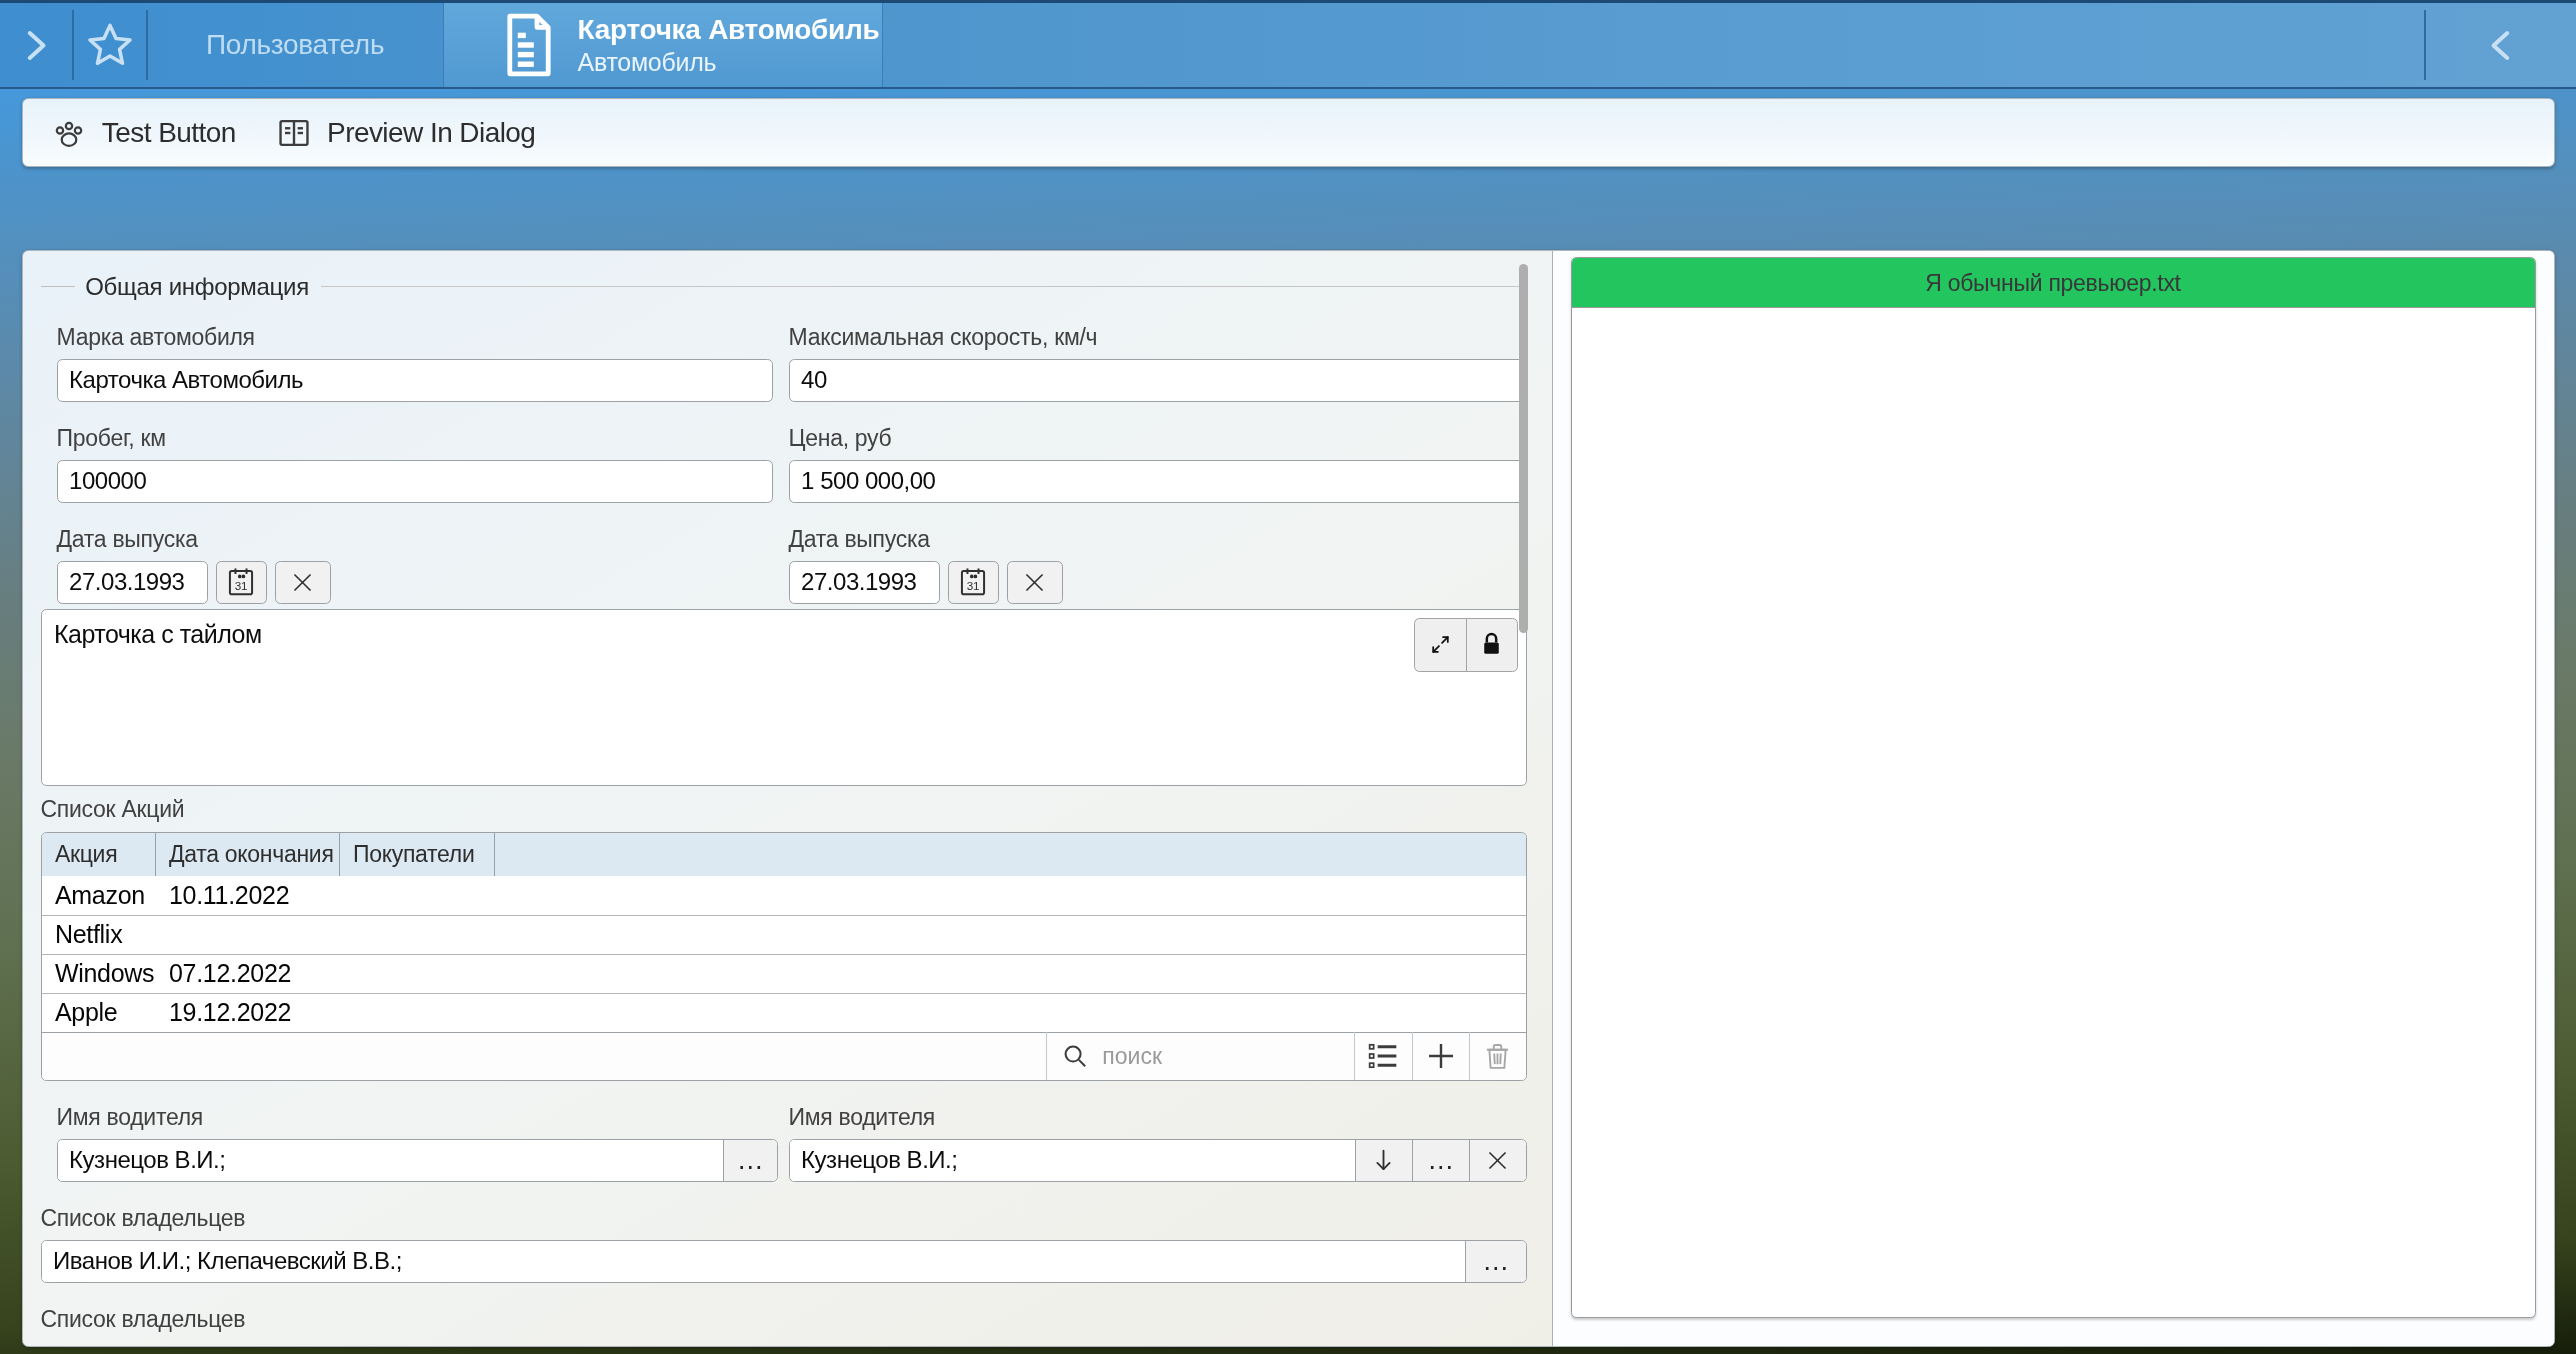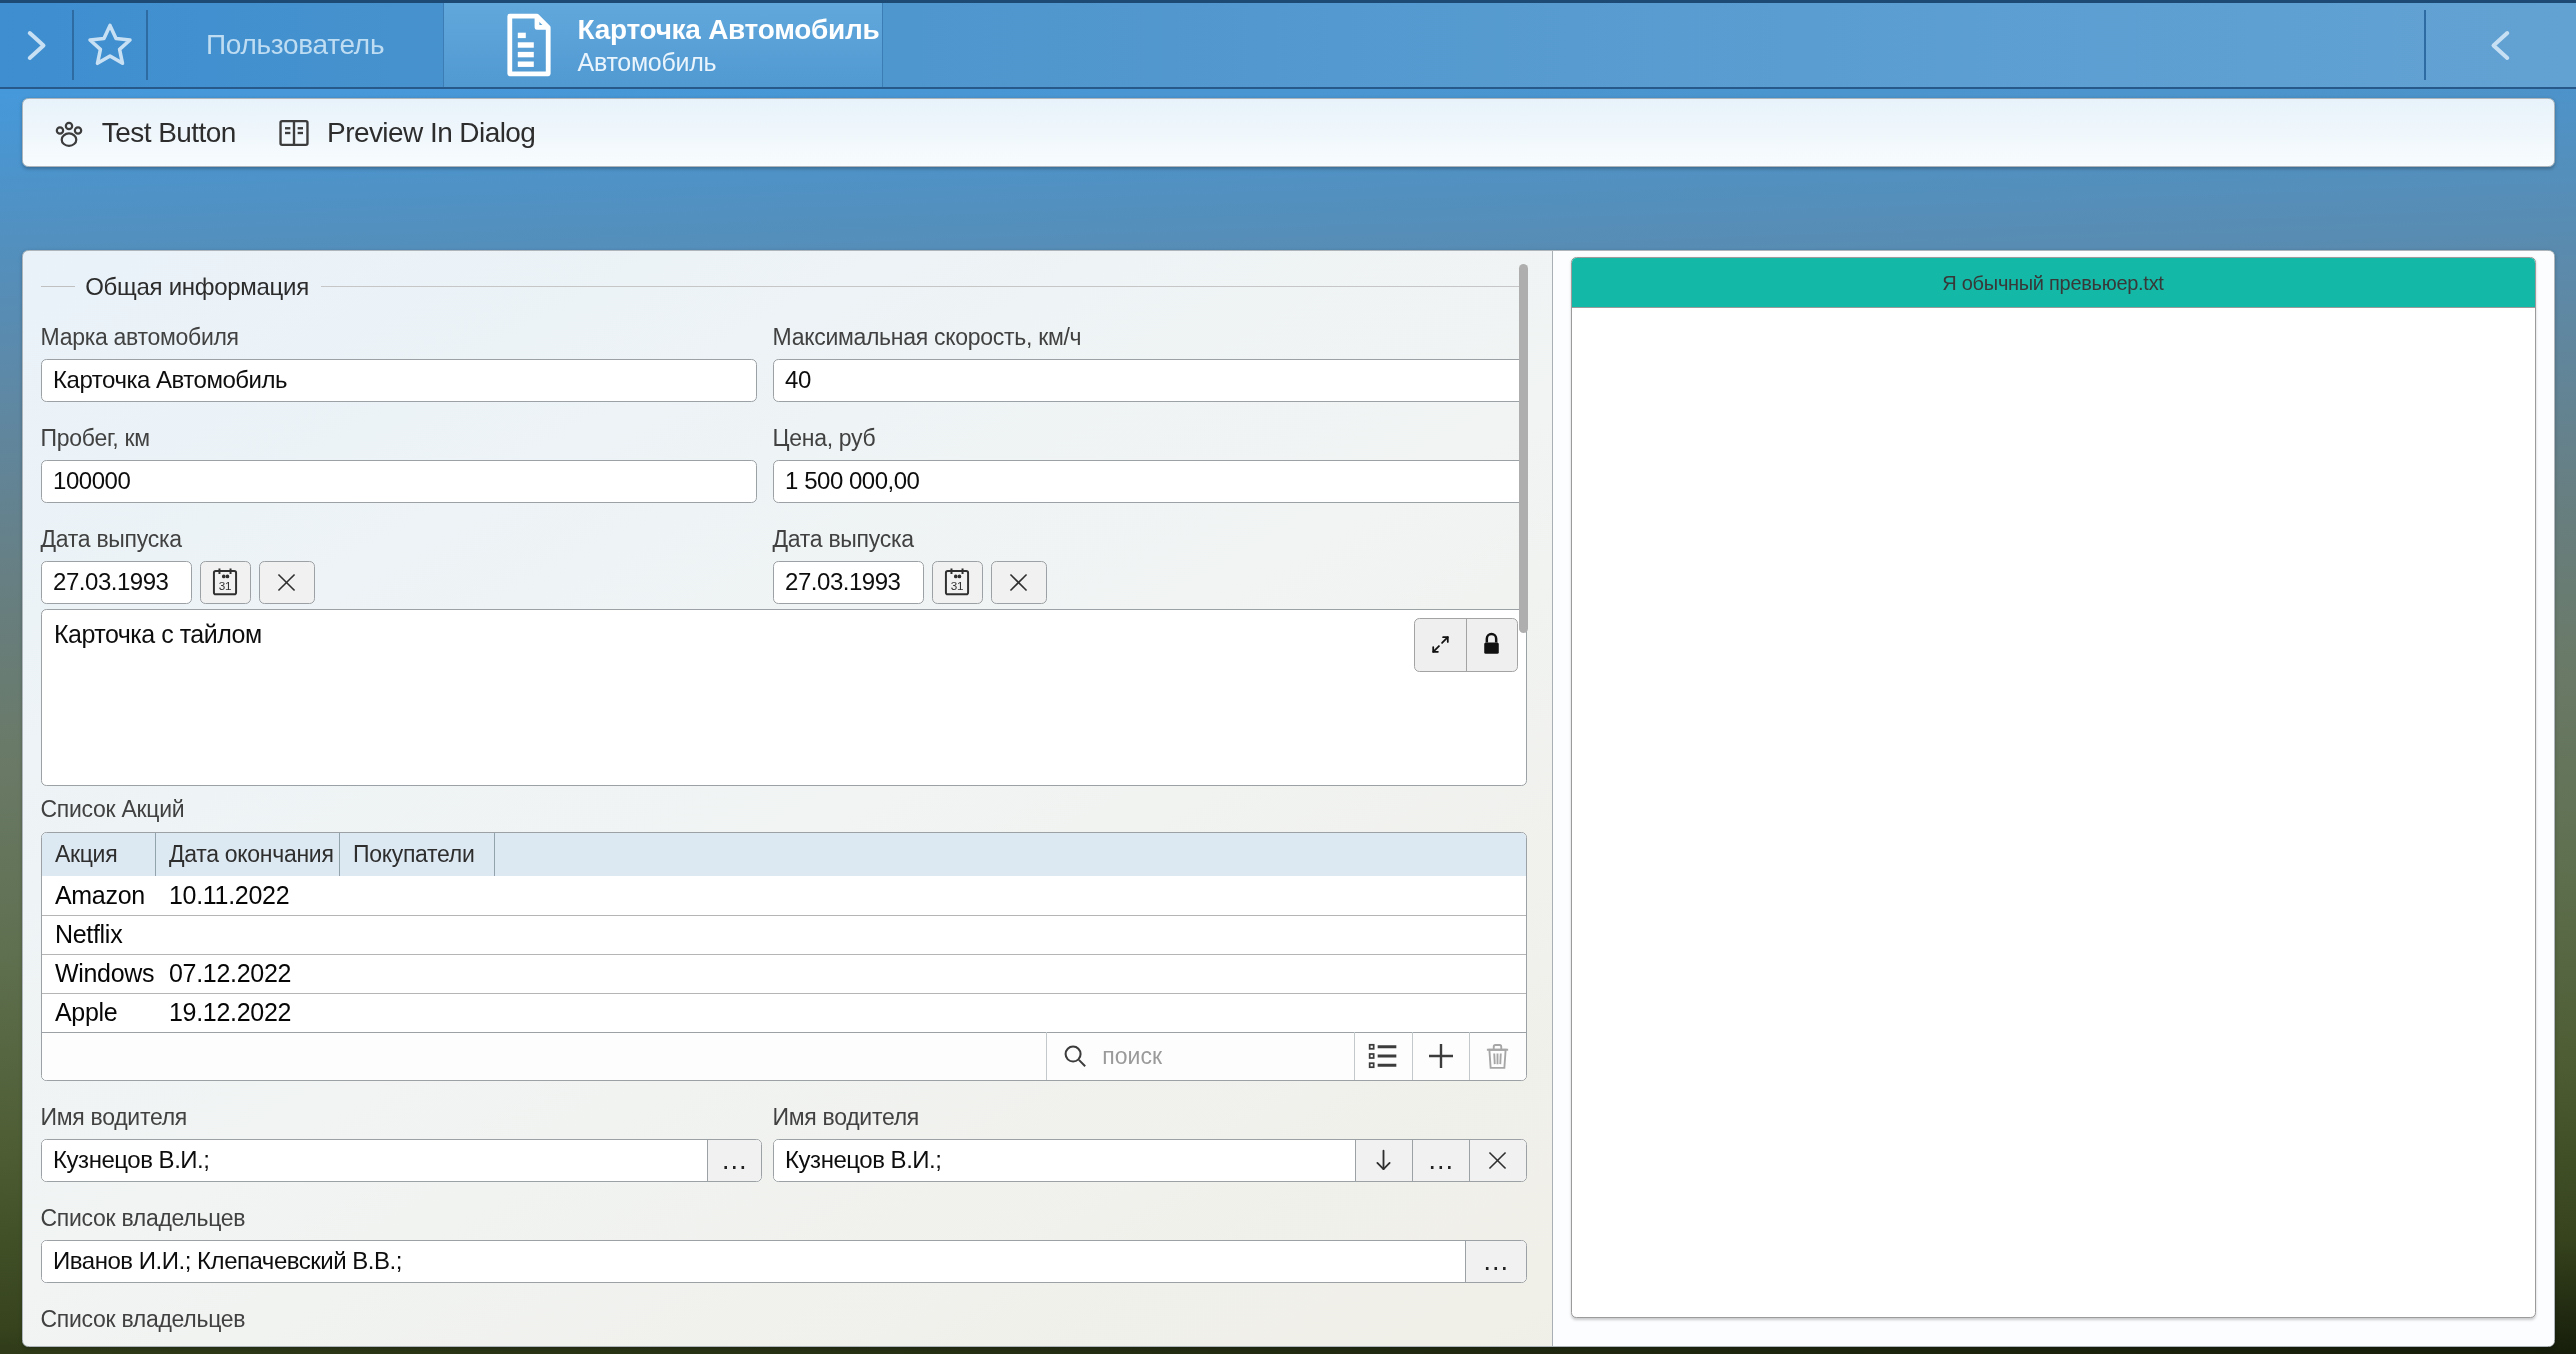--- a/index.html
+++ b/index.html
@@ -75,21 +75,21 @@
     background: #aeaeae; border-radius: 5.4px; cursor: pointer; }
 
   
   .legend { display: flex; align-items: center; margin-top: 12.5px; }
   .legend-dash { width: 34px; height: 1.8px; background: #c0c0c0; margin-right: 10.7px; }
   .legend-text { font-size: 24px; color: #2c2c2c; white-space: nowrap; }
   .legend-line { flex: 1; height: 1.8px; background: #c6c6c6; margin-left: 12.5px; }
 
   
   .frow { display: flex; gap: 16px; }
-  .fcol-l { width: 716px; flex: none; }
+  .fcol-l { width: 716px; flex: none; margin-left: 16px; }
   .fcol-r { flex: 1; }
   .flabel { font-size: 23px; color: #414141; margin-top: 23px; margin-bottom: 8px; }
   .finput { width: 100%; height: 43px; border: 1.8px solid #9ca1a5; border-radius: 5.4px;
     background: #fff; font-family: inherit; font-size: 24px; color: #0d0d0d;
     padding: 0 11.6px; letter-spacing: -0.02em; outline: none; }
   .finput::placeholder { color: #9a9a9a; }
 
   .datewrap { display: flex; align-items: center; }
   .finput.date { width: 151px; flex: none; }
   .sqbtn { height: 43px; background: #f1f1f1; border: 1.8px solid #9ca1a5; border-radius: 5.4px;
@@ -146,22 +146,22 @@
     display: flex; align-items: center; justify-content: center; cursor: pointer;
     font-size: 27px; color: #222; }
   .seg svg { stroke: #2f2f2f; }
 
   
   .preview-bg { position: absolute; left: 1530px; top: 0; right: 0; height: 100%;
     background: #fbfdfe; }
   .preview-box { position: absolute; left: 1548px; top: 6.3px; width: 965px; height: 1061px;
     border: 1.8px solid #9b9b9b; border-radius: 5.4px; background: #fff; overflow: hidden;
     box-shadow: 0 1.8px 2.7px rgba(0,0,0,0.2); }
-  .preview-head { height: 50px; line-height: 50px; text-align: center; background: #14b8a6;
-    border-bottom: 1.8px solid #9b9b9b; font-size: 20px; color: #383838; }
+  .preview-head { height: 50px; line-height: 50px; text-align: center; background: #22c55e;
+    border-bottom: 1.8px solid #9b9b9b; font-size: 23px; color: #383838; }
   .preview-body { padding: 19.7px 23px; font-family: "DejaVu Sans Mono", monospace;
     font-size: 27px; color: #101010; letter-spacing: 0; }
 </style>
 </head>
 <body>
 
 <div class="screen">
 
   <header class="topbar">
     <div class="tb-btn">

